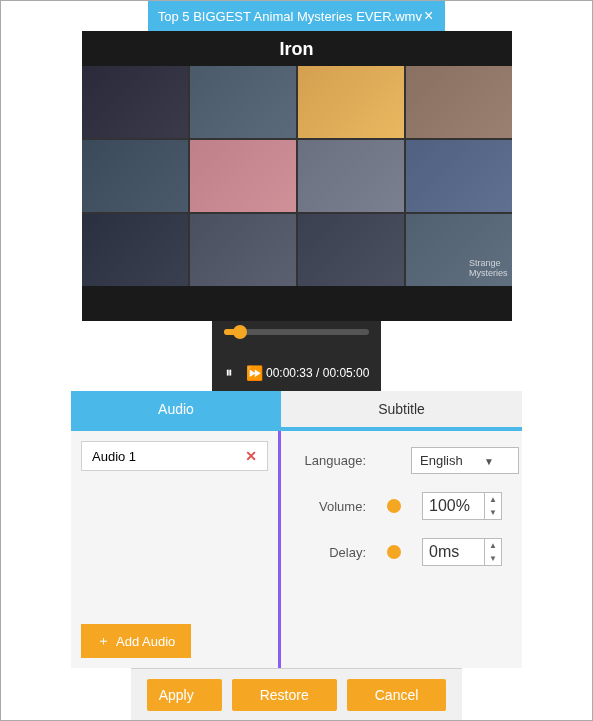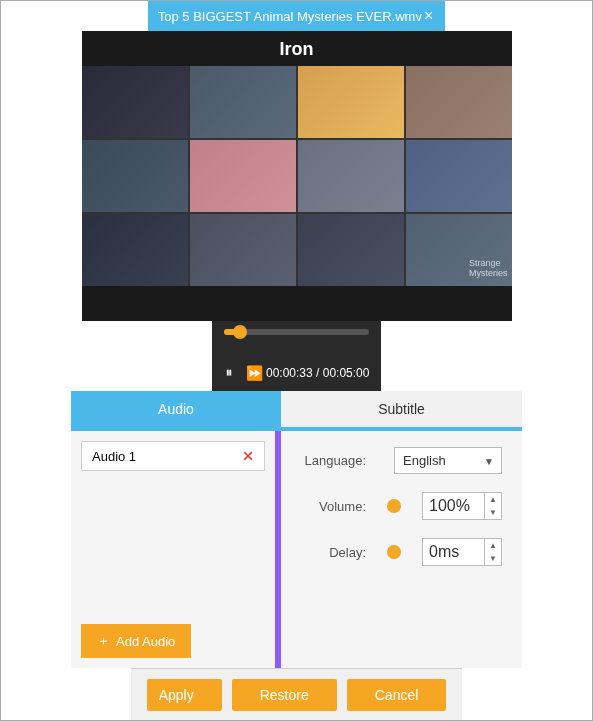--- a/index.html
+++ b/index.html
@@ -211,21 +211,21 @@
     .tabs-content {
       display: flex;
       flex: 1;
       border-top: none;
     }
 
     .audio-list-panel {
       width: 210px;
       flex-shrink: 0;
       padding: 10px;
-      border-right: 6px solid #8b5cf6;
+      border-right: 3px solid #8b5cf6;
       display: flex;
       flex-direction: column;
       gap: 8px;
     }
 
     .audio-item {
       background: white;
       border: 1px solid #d0d0d0;
       padding: 6px 10px;
       display: flex;
@@ -367,20 +367,21 @@
 
     .language-select {
       width: 100%;
       padding: 5px 8px;
       border: 1px solid #bbb;
       background: white;
       font-size: 13px;
       appearance: none;
       cursor: pointer;
       color: #333;
+      margin-left: 17px;
     }
 
     .select-arrow {
       position: absolute;
       right: 8px;
       top: 50%;
       transform: translateY(-50%);
       pointer-events: none;
       color: #555;
       font-size: 10px;

